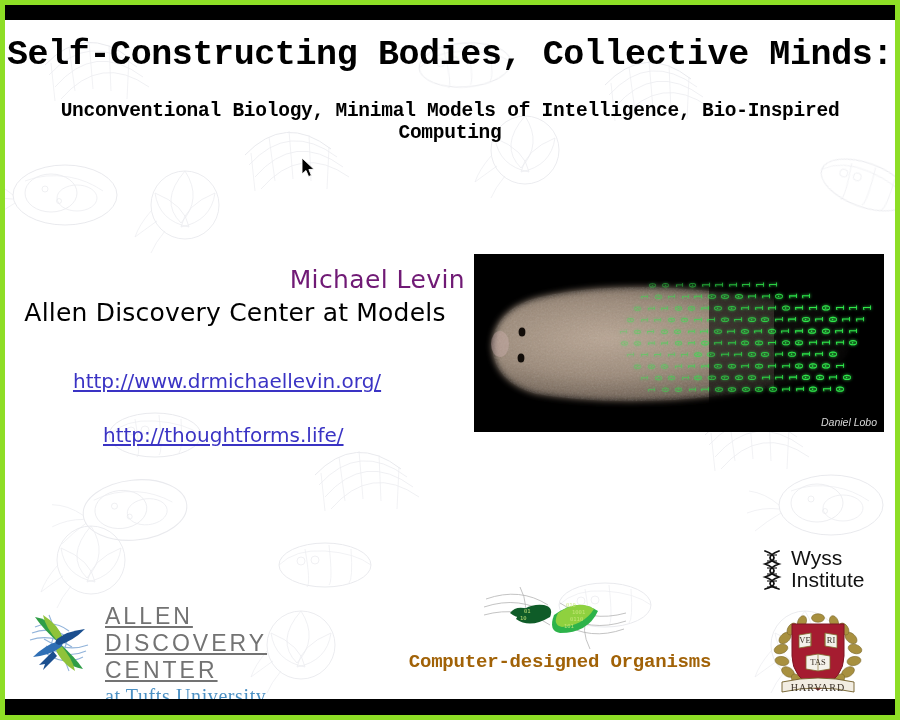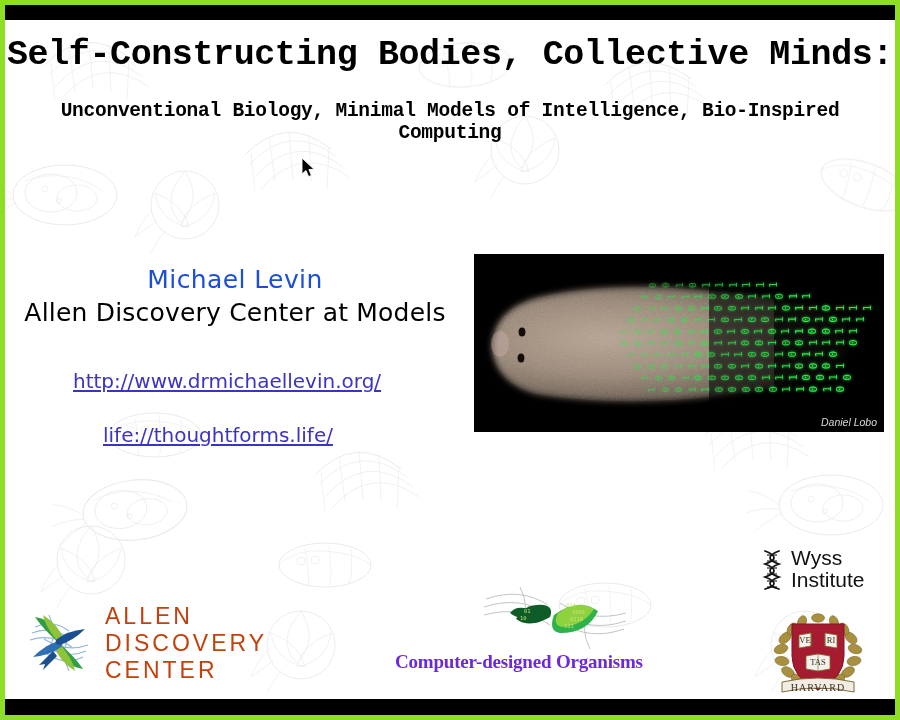--- a/index.html
+++ b/index.html
@@ -22,21 +22,21 @@
 
   
   .title{
     position:absolute;left:0;width:890px;text-align:center;z-index:3;
     font-family:Liberation Mono, monospace;color:#000;
   }
   #title-main{top:30px;font-size:35px;font-weight:bold;letter-spacing:-.4px;}
   #title-sub{top:95px;font-size:19.5px;font-weight:bold;letter-spacing:-.25px;}
 
   #author-block{position:absolute;left:0;top:260px;width:460px;text-align:center;z-index:3;}
-  #author-name{font-size:25px;color:#1d4ed8;letter-spacing:.4px;}
+  #author-name{font-size:25px;color:#701a75;letter-spacing:.4px;text-align:right;}
   #author-affil{font-size:25px;color:#000;letter-spacing:.2px;margin-top:4px;}
 
   .linkrow{position:absolute;z-index:3;text-align:right;}
   .link{
     color:#3a33c4;font-size:20px;text-decoration:underline;
     text-underline-offset:2px;cursor:pointer;white-space:nowrap;
   }
   #link1{left:68px;top:364px;}
   #link2{left:98px;top:418px;}
 
@@ -48,30 +48,30 @@
   #credit{
     position:absolute;right:7px;bottom:4px;color:#d8d8d8;
     font-size:10.5px;font-style:italic;font-family:"Liberation Sans",sans-serif;
     z-index:3;
   }
 
   
   #logo-allen{position:absolute;left:18px;top:598px;width:350px;height:82px;z-index:3;}
   #allen-mark{position:absolute;left:0;top:4px;width:72px;height:72px;}
   #allen-text{position:absolute;left:82px;top:0px;}
-  .allen-l1,.allen-l2{font-family:"Liberation Sans",sans-serif;color:#c2410c;
-      font-size:23px;letter-spacing:3.0px;line-height:27px;}
+  .allen-l1,.allen-l2{font-family:"Liberation Sans",sans-serif;color:#737373;
+      font-size:23px;letter-spacing:3.0px;line-height:27px;text-decoration:underline;}
   .allen-l3{font-family:"Liberation Serif",serif;color:#4d91c4;
       font-size:20px;letter-spacing:.6px;margin-top:1px;}
 
   #logo-cdo{position:absolute;left:390px;top:588px;width:330px;height:100px;z-index:3;}
   #cdo-mark{position:absolute;left:85px;top:-10px;width:150px;height:70px;}
-  #cdo-title{position:absolute;left:0;top:58px;width:330px;
-      font-family:Liberation Serif, serif;font-weight:bold;
-      font-size:19px;color:#6d28d9;letter-spacing:-.2px;}
+  #cdo-title{position:absolute;left:0;top:58px;width:330px;text-align:center;
+      font-family:Liberation Mono, monospace;font-weight:bold;
+      font-size:19px;color:#a16207;letter-spacing:-.2px;}
   #cdo-sub{position:absolute;left:0;top:83px;width:330px;text-align:center;
       font-family:"Liberation Sans",sans-serif;font-weight:bold;
       font-size:11.5px;color:#1f6b33;letter-spacing:1.1px;}
   #cdo-sub .bar{color:#8fc79b;font-weight:normal;padding:0 7px;}
 
   #logo-wyss{position:absolute;left:752px;top:542px;width:130px;height:50px;z-index:3;}
   #wyss-mark{position:absolute;left:0;top:2px;width:30px;height:42px;}
   #wyss-text{position:absolute;left:34px;top:0px;font-family:Liberation Sans, sans-serif;
       color:#111;line-height:22px;}
   .wyss-l{font-size:21px;}
@@ -150,21 +150,21 @@
 
   <div id="author-block">
     <div id="author-name">Michael Levin</div>
     <div id="author-affil">Allen Discovery Center at Models</div>
   </div>
 
   <div class="linkrow" id="link1">
     <span class="link">http://www.drmichaellevin.org/</span>
   </div>
   <div class="linkrow" id="link2">
-    <span class="link">life://thoughtforms.life/</span>
+    <span class="link">http://thoughtforms.life/</span>
   </div>
 
   <div id="image-panel">
     <svg viewBox="0 0 410 178" width="410" height="178">
       <defs>
         <radialGradient id="wormBody" cx="32%" cy="45%" r="72%">
           <stop offset="0%" stop-color="#b9a694"></stop>
           <stop offset="45%" stop-color="#9c8a79"></stop>
           <stop offset="78%" stop-color="#6a5c50"></stop>
           <stop offset="100%" stop-color="#2a241f"></stop>
@@ -392,20 +392,21 @@
       <path d="M36,36 q-14,-16 -16,-28 q16,10 20,24 q1,6 -4,4 Z" fill="#8fc33a"></path>
       <path d="M36,36 q16,14 24,26 q-22,-4 -28,-22 q-2,-6 4,-4 Z" fill="#2f9e46"></path>
       <path d="M36,36 q14,16 16,28 q-16,-10 -20,-24 q-1,-6 4,-4 Z" fill="#8fc33a"></path>
       <path d="M36,34 q-14,4 -26,16 q18,-2 28,-10 q4,-4 -2,-6 Z" fill="#2f6fb5"></path>
       <path d="M36,38 q14,-4 26,-16 q-18,2 -28,10 q-4,4 2,6 Z" fill="#1b4f8f"></path>
       <path d="M30,44 l-14,14 l6,-1 l-2,6 l14,-14 Z" fill="#1b4f8f"></path>
     </svg>
     <div id="allen-text">
       <div class="allen-l1">ALLEN</div>
       <div class="allen-l2">DISCOVERY CENTER</div>
+      <div class="allen-l3">at Tufts University</div>
     </div>
   </div>
 
   <div id="logo-cdo">
     <svg id="cdo-mark" viewBox="0 0 150 70">
       <g fill="none" stroke="#9a9a9a" stroke-width="0.8" opacity="0.75">
         <path d="M6,16 q34,-12 62,6"></path>
           <path d="M4,24 q36,-12 66,8"></path>
         <path d="M4,32 q36,-10 66,10"></path>
           <path d="M144,46 q-34,12 -62,-6"></path>

